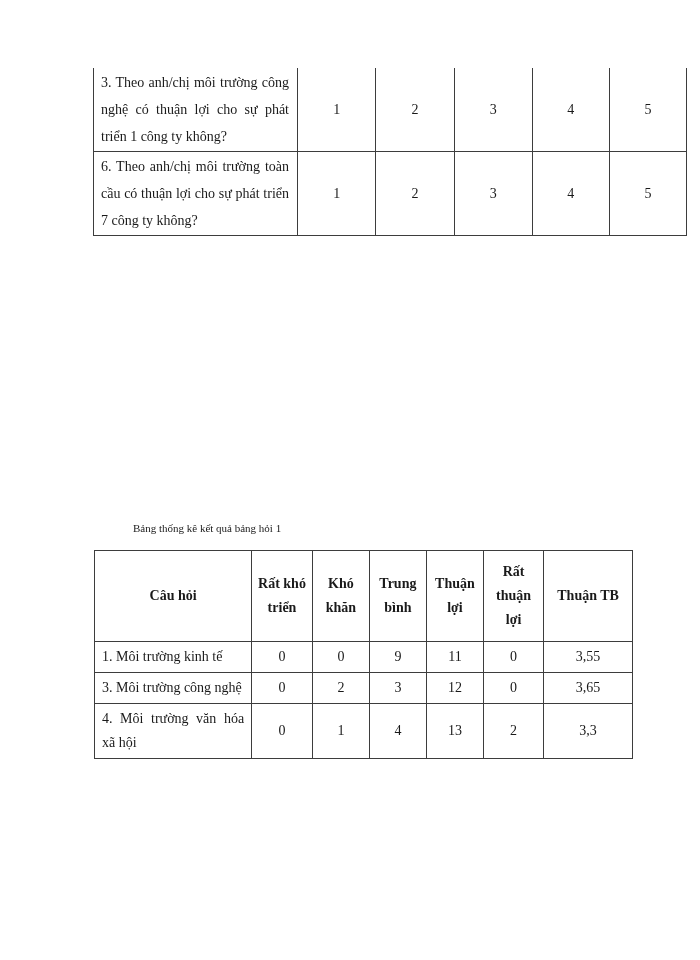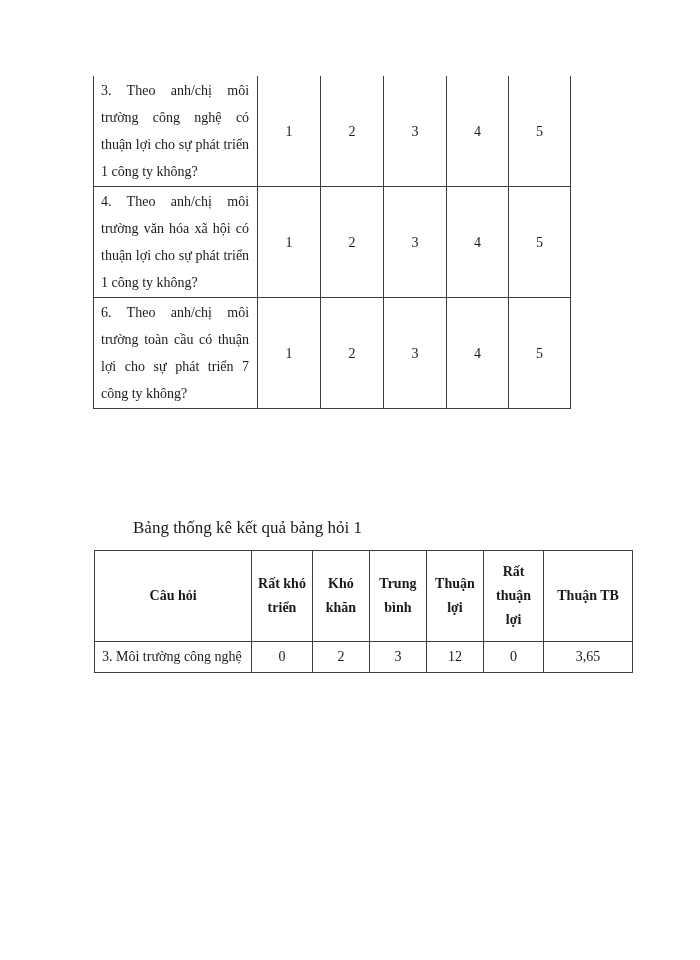--- a/index.html
+++ b/index.html
@@ -12,24 +12,23 @@
     font-family: "Liberation Serif", "DejaVu Serif", serif;
     color: #1a1a1a;
     overflow: hidden;
   }
 
   
   table.survey {
     position: absolute;
     left: 93px;
     top: 68px;
-    width: 478px;
+    width: 594px;
     border-collapse: collapse;
     table-layout: fixed;
-    margin-top: 8px;
   }
   table.survey td {
     border: 1px solid #3d3d3d;
     font-size: 14px;
     vertical-align: middle;
   }
   
   table.survey tr:first-child td { border-top: none; }
   table.survey td.q {
     text-align: justify;
@@ -39,21 +38,21 @@
   table.survey td.num {
     text-align: center;
     line-height: 27px;
   }
 
   
   .caption {
     position: absolute;
     left: 133px;
     top: 517px;
-    font-size: 17px;
+    font-size: 11px;
     line-height: 22px;
     color: #1a1a1a;
     white-space: nowrap;
   }
 
   
   table.stats {
     position: absolute;
     left: 94px;
     top: 550px;
@@ -100,28 +99,20 @@
     <tbody>
         <tr>
           <td class="q">3. Theo anh/chị môi trường công nghệ có thuận lợi cho sự phát triển 1 công ty không?</td>
           <td class="num">1</td>
           <td class="num">2</td>
           <td class="num">3</td>
           <td class="num">4</td>
           <td class="num">5</td>
         </tr>
         <tr>
-          <td class="q">4. Theo anh/chị môi trường văn hóa xã hội có thuận lợi cho sự phát triển 1 công ty không?</td>
-          <td class="num">1</td>
-          <td class="num">2</td>
-          <td class="num">3</td>
-          <td class="num">4</td>
-          <td class="num">5</td>
-        </tr>
-        <tr>
           <td class="q">6. Theo anh/chị môi trường toàn cầu có thuận lợi cho sự phát triển 7 công ty không?</td>
           <td class="num">1</td>
           <td class="num">2</td>
           <td class="num">3</td>
           <td class="num">4</td>
           <td class="num">5</td>
         </tr>
       </tbody>
   </table>
 
@@ -143,24 +134,42 @@
           <th>Rất khó triển</th>
           <th>Khó khăn</th>
           <th>Trung bình</th>
           <th>Thuận lợi</th>
           <th>Rất thuận lợi</th>
           <th>Thuận TB</th>
         </tr>
     </thead>
     <tbody>
         <tr>
+          <td class="label">1. Môi trường kinh tế</td>
+          <td class="val">0</td>
+          <td class="val">0</td>
+          <td class="val">9</td>
+          <td class="val">11</td>
+          <td class="val">0</td>
+          <td class="val">3,55</td>
+        </tr>
+        <tr>
           <td class="label">3. Môi trường công nghệ</td>
           <td class="val">0</td>
           <td class="val">2</td>
           <td class="val">3</td>
           <td class="val">12</td>
           <td class="val">0</td>
           <td class="val">3,65</td>
         </tr>
+        <tr>
+          <td class="label">4. Môi trường văn hóa xã hội</td>
+          <td class="val">0</td>
+          <td class="val">1</td>
+          <td class="val">4</td>
+          <td class="val">13</td>
+          <td class="val">2</td>
+          <td class="val">3,3</td>
+        </tr>
       </tbody>
   </table>
 
 </div>
 
 </body></html>

